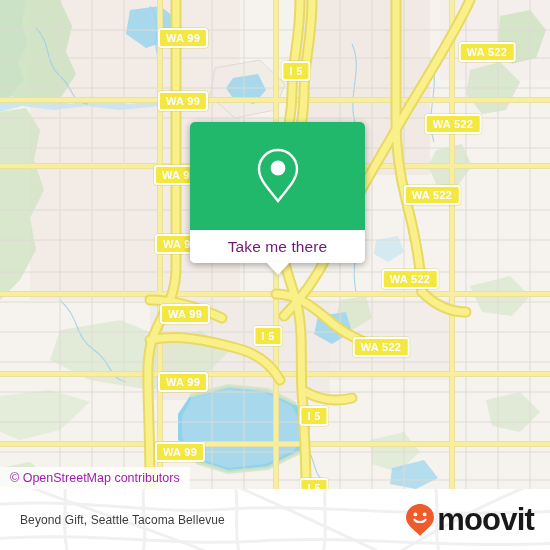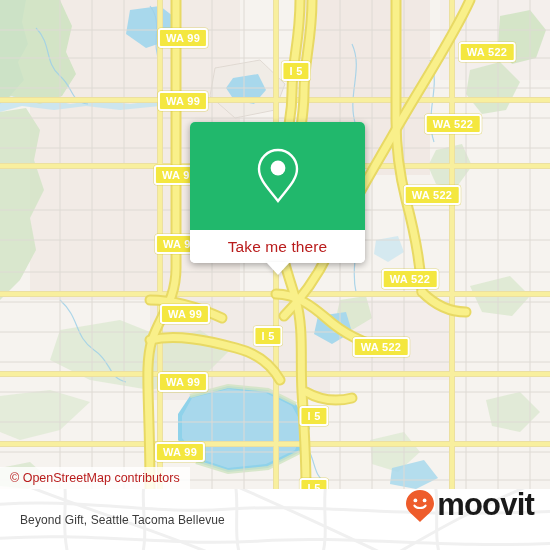--- a/index.html
+++ b/index.html
@@ -75,21 +75,21 @@
     align-items: center;
     justify-content: center;
   }
   #callout .label {
     background: #ffffff;
     height: 33px;
     border-radius: 0 0 5px 5px;
     display: flex;
     align-items: center;
     justify-content: center;
-    color: #b91c1c;
+    color: #701a75;
     font-size: 15.5px;
     letter-spacing: 0.1px;
   }
   #callout .tail {
     position: absolute;
     left: 50%;
     bottom: -12px;
     margin-left: -12px;
     width: 0; height: 0;
     border-left: 12px solid transparent;
@@ -101,21 +101,21 @@
   
   #attrib {
     position: absolute;
     left: 0;
     bottom: 0;
     height: 22px;
     padding: 0 10px 0 10px;
     display: flex;
     align-items: center;
     background: rgba(255,255,255,0.82);
-    color: #b91c1c;
+    color: #a21caf;
     font-size: 12.5px;
     white-space: nowrap;
   }
 
   
   #footer {
     position: absolute;
     left: 0;
     top: 489px;
     width: 550px;
@@ -140,21 +140,21 @@
     color: #3c3c3c;
     font-size: 12px;
     letter-spacing: 0.1px;
   }
   #brand {
     position: absolute;
     right: 16px;
     top: 0;
     height: 61px;
     display: flex;
-    align-items: flex-start;
+    align-items: center;
     gap: 2px;
   }
   #brand .wordmark {
     color: #191919;
     font-size: 31px;
     font-weight: bold;
     letter-spacing: -0.8px;
     line-height: 31px;
   }
 </style>

